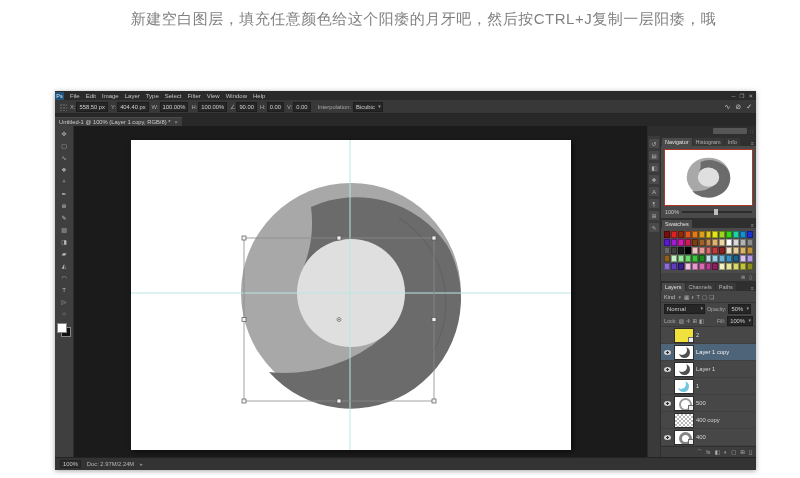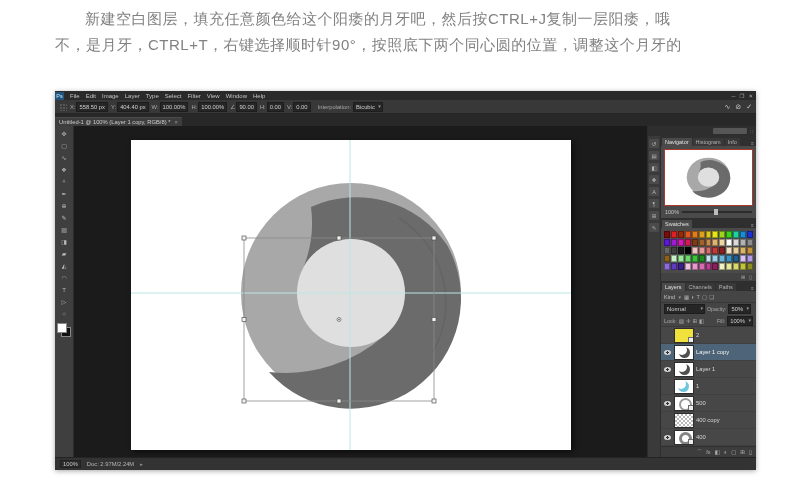--- a/index.html
+++ b/index.html
@@ -1,19 +1,19 @@
 <!DOCTYPE html>
 <html style="--selcol: #4e6579;"><head>
 <meta charset="utf-8">
 <style>
   html,body{margin:0;padding:0;background:#fff;width:800px;height:478px;overflow:hidden;
     font-family:"Liberation Sans","DejaVu Sans",sans-serif;}
   
   .intro{margin:6px 38px 0 55px;color:#818181;font-size:15px;line-height:26px;letter-spacing:.5px;}
-  .intro .ln:first-child{text-indent:2em;}
+  .intro .ln:first-child{text-indent:2em;text-align:center;}
   
   .ps{position:absolute;left:55px;top:91px;width:701px;height:379px;background:#3c3c3c;
     box-shadow:0 1px 5px rgba(0,0,0,.35);display:flex;flex-direction:column;font-size:6.5px;color:#c3c3c3;}
   .menubar{height:9px;background:#2a2a2a;display:flex;align-items:center;gap:1px;flex:0 0 auto;}
   .pslogo{width:9px;height:8px;background:#20527a;color:#cfe6f7;font-size:5.5px;display:flex;
     align-items:center;justify-content:center;margin-right:2px;}
   .mi{padding:0 3px;font-size:6px;}
   .winctl{margin-left:auto;display:flex;gap:4px;padding-right:3px;font-size:5.5px;color:#aaa;}
   .optionsbar{height:13px;background:#383838;border-bottom:1px solid #262626;display:flex;
     align-items:center;gap:3px;padding:0 4px;flex:0 0 auto;}
@@ -118,21 +118,20 @@
     align-items:center;gap:6px;padding:0 5px;flex:0 0 auto;}
   .statusbar .zoomfld{background:#2a2a2a;border:1px solid #222;padding:0 2px;font-size:5.8px;color:#c5c5c5;}
   .statusbar .docinfo{font-size:5.8px;color:#b5b5b5;}
   .statusbar .arr{font-size:5px;color:#999;}
 </style>
 </head>
 <body>
 
 <div class="intro">
   <div class="ln">新建空白图层，填充任意颜色给这个阳痿的月牙吧，然后按CTRL+J复制一层阳痿，哦</div>
-  <div class="ln">不，是月牙，CTRL+T，右键选择顺时针90°，按照底下两个同心圆的位置，调整这个月牙的</div>
 </div>
 
 <div class="ps">
   <div class="menubar">
     <span class="pslogo">Ps</span>
     <span id="menu" style="display:flex;">
         <span class="mi">File</span>
         <span class="mi">Edit</span>
         <span class="mi">Image</span>
         <span class="mi">Layer</span>

